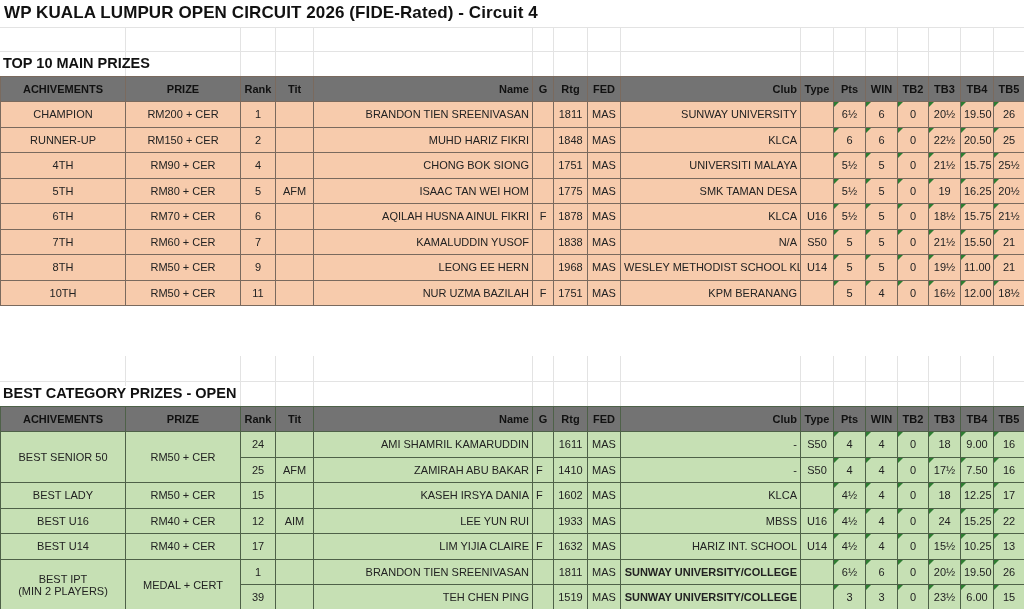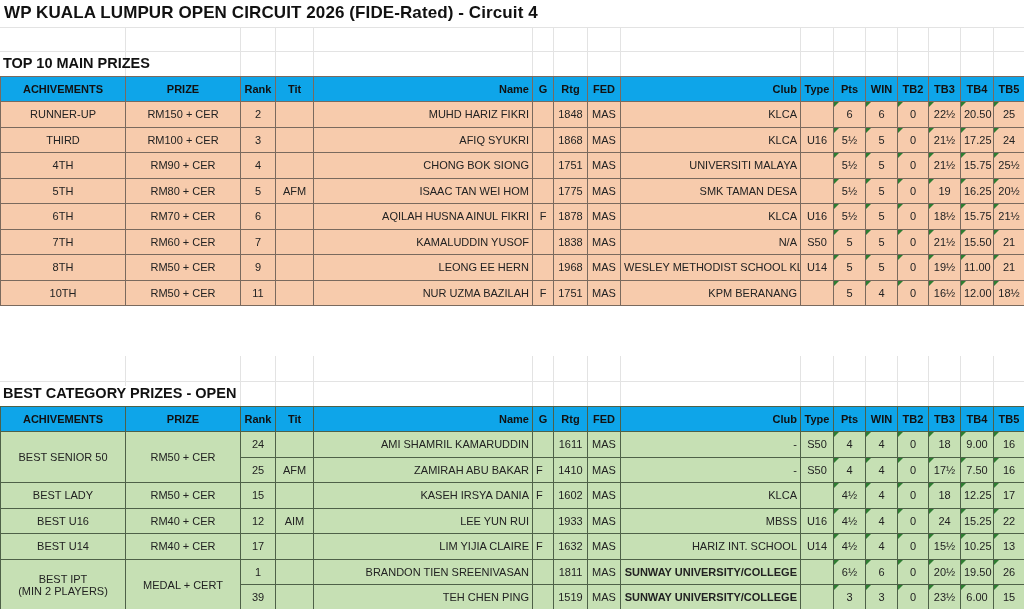--- a/index.html
+++ b/index.html
@@ -2,21 +2,21 @@
 <html><head>
 <meta charset="utf-8">
 <style>
   html,body{margin:0;padding:0;background:#fff;}
   body{width:1024px;height:609px;overflow:hidden;font-family:"Liberation Sans",sans-serif;color:#222;position:relative;}
   .title{position:absolute;left:4px;top:3px;font-size:17px;font-weight:bold;color:#111;letter-spacing:0.1px;}
   .section-title{position:absolute;left:3px;font-size:14.5px;font-weight:bold;color:#111;}
   .gridbg{position:absolute;left:0;top:0;width:1024px;height:609px;pointer-events:none;}
   table{position:absolute;left:0;border-collapse:collapse;table-layout:fixed;width:1024px;font-size:11px;}
   td,th{border:1px solid #7a6a5e;height:24.5px;padding:0 3px;white-space:nowrap;overflow:hidden;text-align:center;}
-  th{background:#0ea5e9;font-weight:bold;color:#111;height:24px;}
+  th{background:#737373;font-weight:bold;color:#111;height:24px;}
   .main td{background:#f7cbac;}
   .cat td{background:#c6e0b4;}
   .cat td,.cat th{border-color:#4e6148;}
   td.l,th.l{text-align:right;}
   .cat td.gf{text-align:left;}
   td.bold{font-weight:bold;}
   td.tri{position:relative;}
   td.tri::before{content:"";position:absolute;left:0;top:0;width:0;height:0;border-top:5px solid #2e7d32;border-right:5px solid transparent;}
   .vline{position:absolute;top:0;width:1px;background:#e3e3e3;}
   .hline{position:absolute;left:0;height:1px;width:1024px;background:#e3e3e3;}
@@ -97,54 +97,54 @@
       <th>Pts</th>
       <th>WIN</th>
       <th>TB2</th>
       <th>TB3</th>
       <th>TB4</th>
       <th>TB5</th>
     </tr>
   </thead>
   <tbody id="main-body">
       <tr>
+        <td>CHAMPION</td>
+        <td>RM200 + CER</td>
+        <td>1</td>
+        <td></td>
+        <td class="l">BRANDON TIEN SREENIVASAN</td>
+        <td></td>
+        <td>1811</td>
+        <td>MAS</td>
+        <td class="l">SUNWAY UNIVERSITY</td>
+        <td></td>
+        <td class="tri">6½</td>
+        <td class="tri">6</td>
+        <td class="tri">0</td>
+        <td class="tri">20½</td>
+        <td class="tri">19.50</td>
+        <td class="tri">26</td>
+      </tr>
+      <tr>
         <td>RUNNER-UP</td>
         <td>RM150 + CER</td>
         <td>2</td>
         <td></td>
         <td class="l">MUHD HARIZ FIKRI</td>
         <td></td>
         <td>1848</td>
         <td>MAS</td>
         <td class="l">KLCA</td>
         <td></td>
         <td class="tri">6</td>
         <td class="tri">6</td>
         <td class="tri">0</td>
         <td class="tri">22½</td>
         <td class="tri">20.50</td>
         <td class="tri">25</td>
-      </tr>
-      <tr>
-        <td>THIRD</td>
-        <td>RM100 + CER</td>
-        <td>3</td>
-        <td></td>
-        <td class="l">AFIQ SYUKRI</td>
-        <td></td>
-        <td>1868</td>
-        <td>MAS</td>
-        <td class="l">KLCA</td>
-        <td>U16</td>
-        <td class="tri">5½</td>
-        <td class="tri">5</td>
-        <td class="tri">0</td>
-        <td class="tri">21½</td>
-        <td class="tri">17.25</td>
-        <td class="tri">24</td>
       </tr>
       <tr>
         <td>4TH</td>
         <td>RM90 + CER</td>
         <td>4</td>
         <td></td>
         <td class="l">CHONG BOK SIONG</td>
         <td></td>
         <td>1751</td>
         <td>MAS</td>

